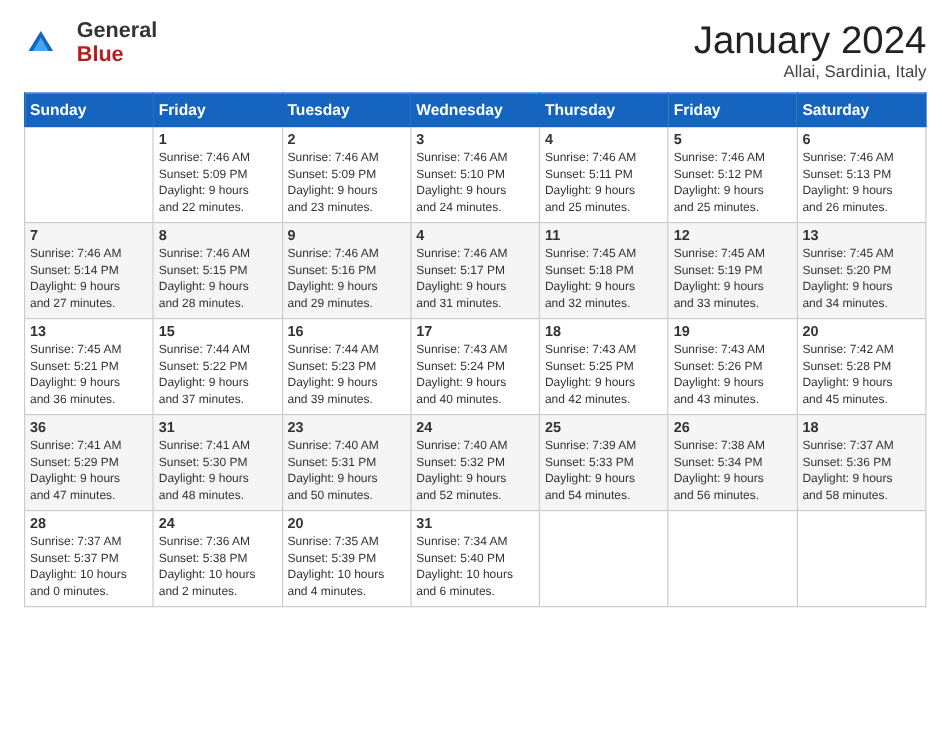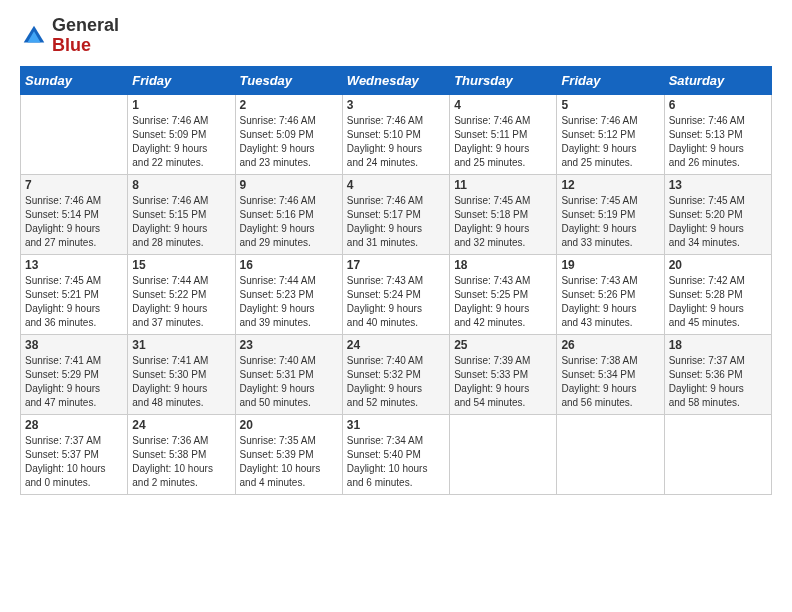--- a/index.html
+++ b/index.html
@@ -18,21 +18,21 @@
     }
     .header {
       display: flex;
       justify-content: space-between;
       align-items: flex-start;
       margin-bottom: 10px;
     }
     .logo {
       display: flex;
       align-items: center;
-      gap: 4px;
+      gap: 16px;
     }
     .logo-text {
       font-size: 18px;
       font-weight: bold;
       line-height: 1.1;
     }
     .logo-general { color: #333; }
     .logo-blue { color: #b91c1c; }
     .logo-icon {
       width: 28px;
@@ -59,21 +59,20 @@
     thead tr {
       background: #1565c0;
       color: #fff;
     }
     thead th {
       padding: 6px 4px;
       font-size: 13px;
       font-weight: bold;
       text-align: left;
       border: 1px solid #1565c0;
-      font-style: italic;
     }
     tbody tr {
       vertical-align: top;
     }
     tbody td {
       border: 1px solid #ccc;
       padding: 3px 4px;
       font-size: 10.5px;
       color: #333;
       height: 80px;
@@ -104,20 +103,24 @@
     <div class="logo">
       <svg class="logo-icon" viewBox="0 0 30 30" xmlns="http://www.w3.org/2000/svg">
         <polygon points="15,4 26,22 4,22" fill="#1565c0"></polygon>
         <polygon points="15,10 22,22 8,22" fill="#42a5f5"></polygon>
       </svg>
       <div class="logo-text">
         <span class="logo-general">General</span><br>
         <span class="logo-blue">Blue</span>
       </div>
     </div>
+    <div class="title-block">
+      <div class="month-title">January 2024</div>
+      <div class="subtitle">Allai, Sardinia, Italy</div>
+    </div>
   </div>
 
   <table>
     <thead>
       <tr>
       <th>Sunday</th>
           <th>Friday</th>
           <th>Tuesday</th>
           <th>Wednesday</th>
           <th>Thursday</th>
@@ -208,21 +211,21 @@
             <span class="day-number">19</span>
             <div class="day-info">Sunrise: 7:43 AM<br>Sunset: 5:26 PM<br>Daylight: 9 hours<br>and 43 minutes.</div>
           </td>
           <td>
             <span class="day-number">20</span>
             <div class="day-info">Sunrise: 7:42 AM<br>Sunset: 5:28 PM<br>Daylight: 9 hours<br>and 45 minutes.</div>
           </td>
         </tr>
         <tr>
           <td>
-            <span class="day-number">38</span>
+            <span class="day-number">36</span>
             <div class="day-info">Sunrise: 7:41 AM<br>Sunset: 5:29 PM<br>Daylight: 9 hours<br>and 47 minutes.</div>
           </td>
           <td>
             <span class="day-number">31</span>
             <div class="day-info">Sunrise: 7:41 AM<br>Sunset: 5:30 PM<br>Daylight: 9 hours<br>and 48 minutes.</div>
           </td>
           <td>
             <span class="day-number">23</span>
             <div class="day-info">Sunrise: 7:40 AM<br>Sunset: 5:31 PM<br>Daylight: 9 hours<br>and 50 minutes.</div>
           </td>

